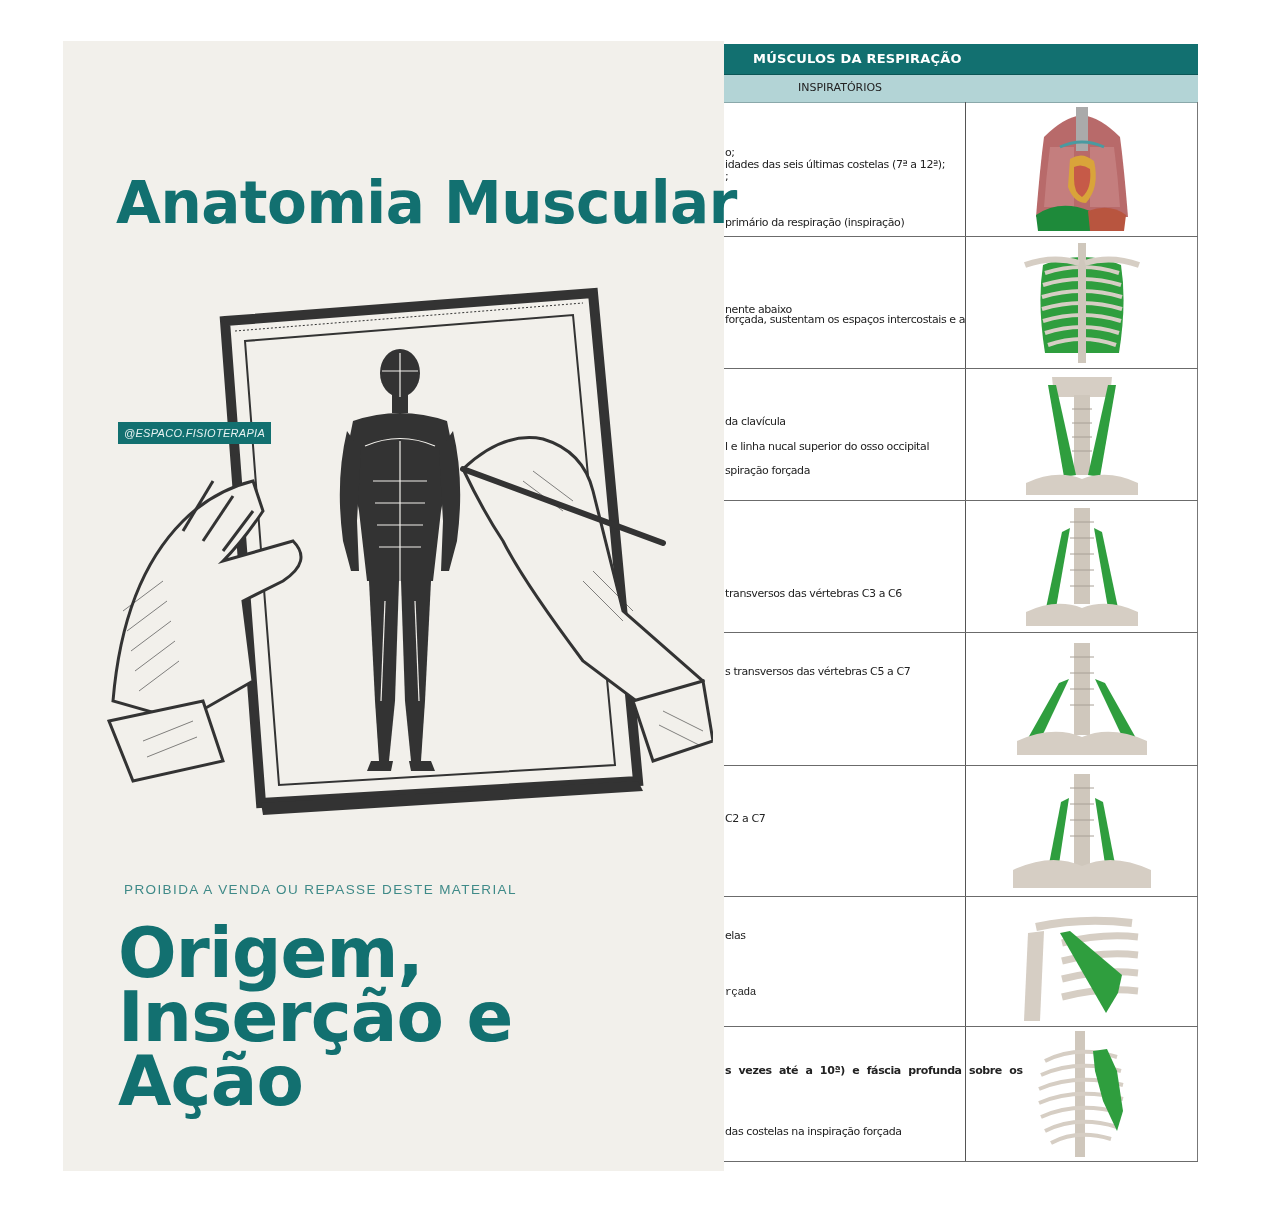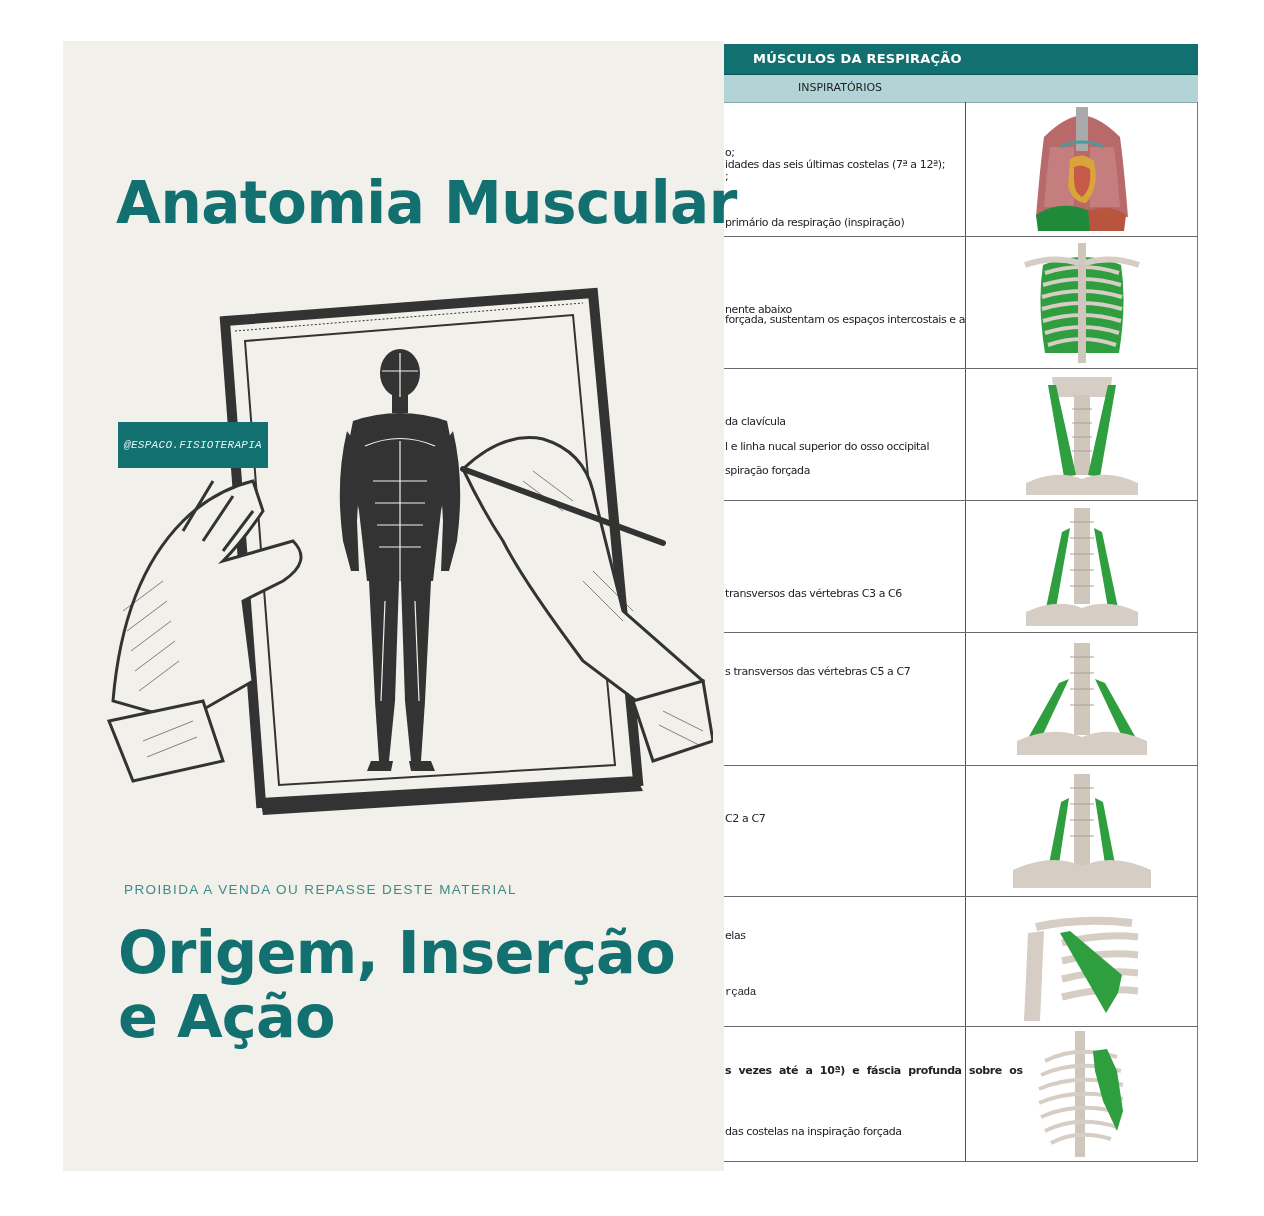--- a/index.html
+++ b/index.html
@@ -54,33 +54,33 @@
   .cover {
     position: absolute; left: 63px; top: 41px; width: 661px; height: 1130px;
     background: #f2f0eb;
   }
   .cover-title {
     position: absolute; left: 53px; top: 128px; margin: 0;
     color: #127070; font-family: "DejaVu Sans", sans-serif; font-weight: bold;
     font-size: 58px; letter-spacing: -0.5px; white-space: nowrap;
   }
   .handle-badge {
-    position: absolute; left: 55px; top: 381px; height: 22px; padding: 12px 6px;
-    background: #127070; color: #e6f2f2; font-family: Liberation Mono, monospace;
+    position: absolute; left: 55px; top: 381px; height: 22px; padding: 0 6px;
+    background: #127070; color: #e6f2f2; font-family: Liberation Sans, sans-serif;
     font-style: italic; font-size: 11px; line-height: 22px; letter-spacing: 0.3px;
   }
   .illustration { position: absolute; left: 40px; top: 240px; }
   .disclaimer {
     position: absolute; left: 61px; top: 841px; color: #3f8a88;
     font-family: "Liberation Sans", sans-serif; font-size: 13.5px; letter-spacing: 1.4px;
   }
   .cover-subtitle {
     position: absolute; left: 55px; top: 880px; width: 600px; margin: 0;
     color: #127070; font-family: "DejaVu Sans", sans-serif; font-weight: bold;
-    font-size: 59px; line-height: 64px; letter-spacing: -0.8px;
+    font-size: 69px; line-height: 64px; letter-spacing: -0.8px;
   }
 </style>
 </head>
 <body>
 
 <div class="table-page">
   <div class="tbl-header">
     <span>MÚSCULOS DA RESPIRAÇÃO</span>
   </div>
   <div class="tbl-sub">

